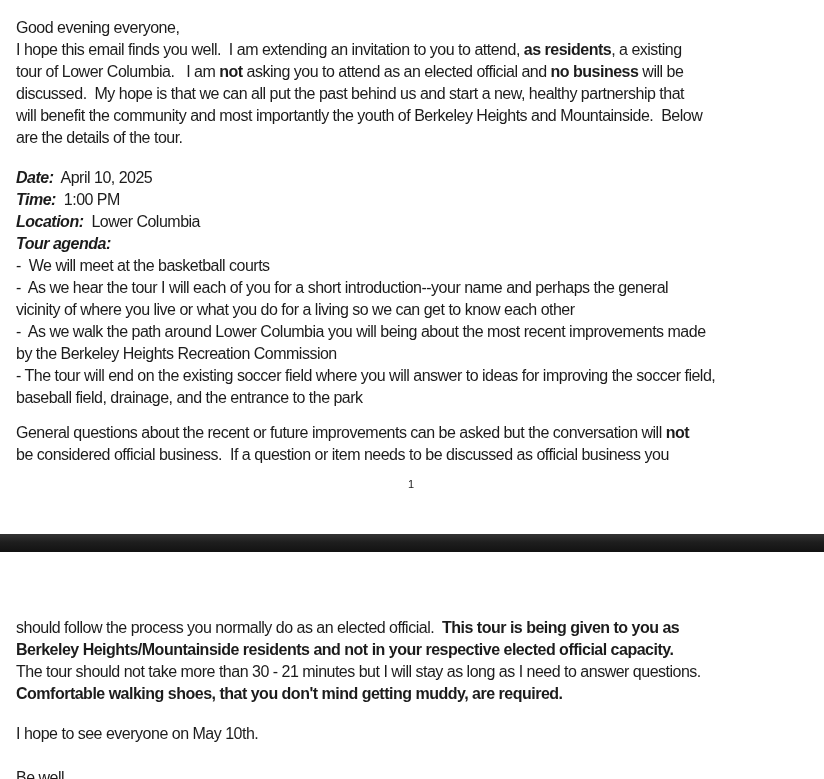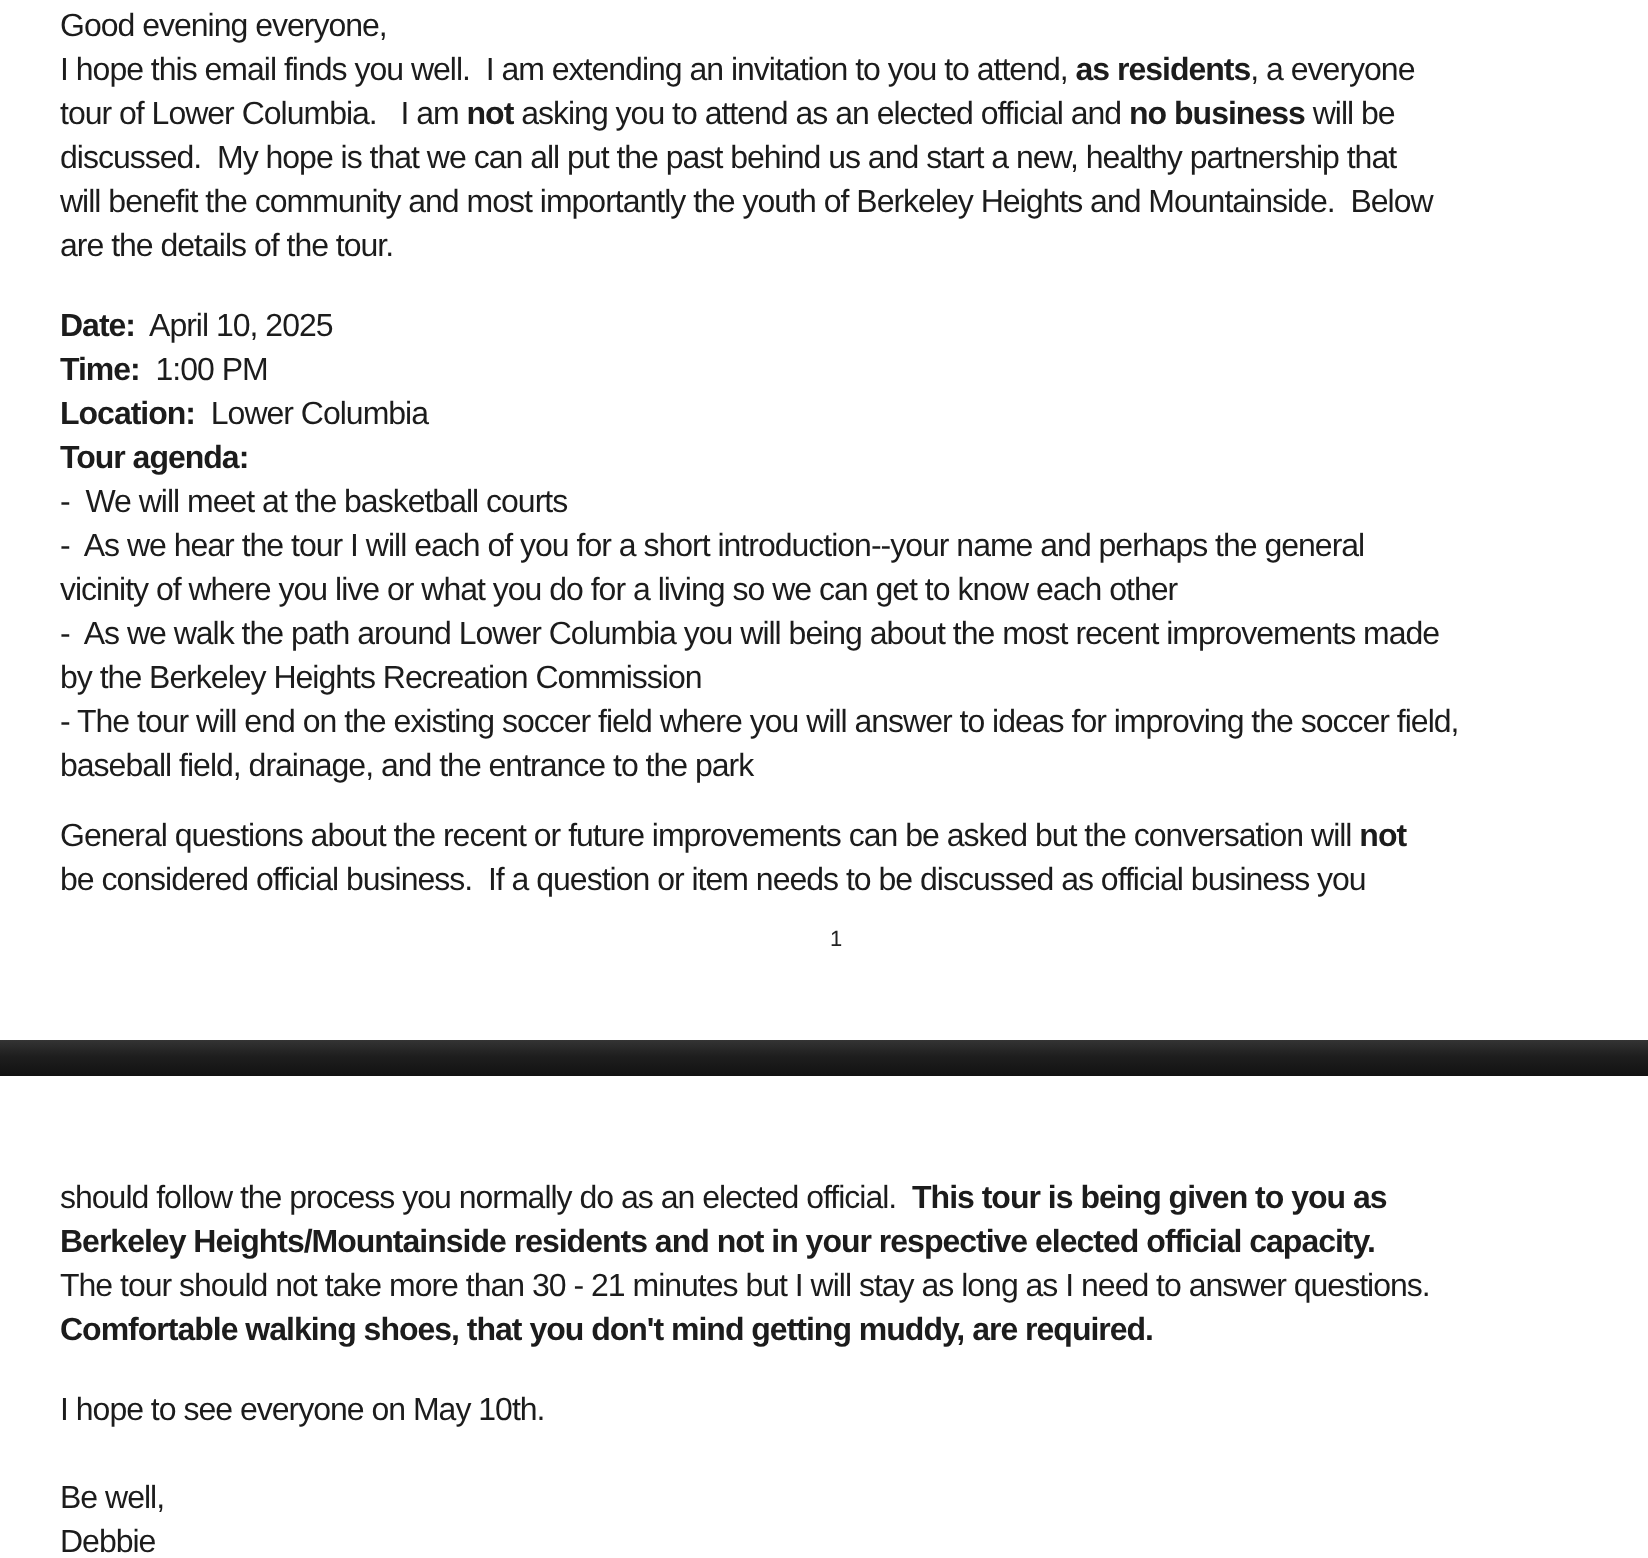--- a/index.html
+++ b/index.html
@@ -12,30 +12,32 @@
   }
   .doc {
     font-family: "Liberation Sans", sans-serif;
     font-size: 16px;
     line-height: 22px;
     letter-spacing: -0.5px;
     color: #1c1c1c;
     width: 824px;
   }
   .page {
-    padding-left: 30px;
+    padding-left: 16px;
     padding-right: 18px;
+    margin-top: 14px;
   }
   .line {
     height: 22px;
     white-space: pre;
     overflow: visible;
   }
   .line span.b {
     font-weight: bold;
+    font-style: italic;
   }
   .line span.bu {
     font-weight: bold;
     text-decoration-thickness: 2px;
     text-underline-offset: 3px;
   }
   .page-number {
     text-align: center;
     font-size: 11px;
     line-height: 16px;
@@ -59,21 +61,21 @@
 </head>
 <body>
 
 <div class="doc">
 
   <div class="sp3"></div>
 
   <div class="page">
     <div>
         <div class="line"><span>Good evening everyone,</span></div>
-        <div class="line"><span>I hope this email finds you well.  I am extending an invitation to you to attend, </span><span class="bu">as residents</span><span>, a everyone</span></div>
+        <div class="line"><span>I hope this email finds you well.  I am extending an invitation to you to attend, </span><span class="bu">as residents</span><span>, a existing</span></div>
         <div class="line"><span>tour of Lower Columbia.   I am </span><span class="bu">not </span><span>asking you to attend as an elected official and </span><span class="bu">no business</span><span> will be</span></div>
         <div class="line"><span>discussed.  My hope is that we can all put the past behind us and start a new, healthy partnership that</span></div>
         <div class="line"><span>will benefit the community and most importantly the youth of Berkeley Heights and Mountainside.  Below</span></div>
         <div class="line"><span>are the details of the tour.</span></div>
       </div>
     <div class="sp18"></div>
     <div>
         <div class="line"><span class="b">Date:</span><span>  April 10, 2025</span></div>
         <div class="line"><span class="b">Time:</span><span>  1:00 PM</span></div>
         <div class="line"><span class="b">Location:</span><span>  Lower Columbia</span></div>

